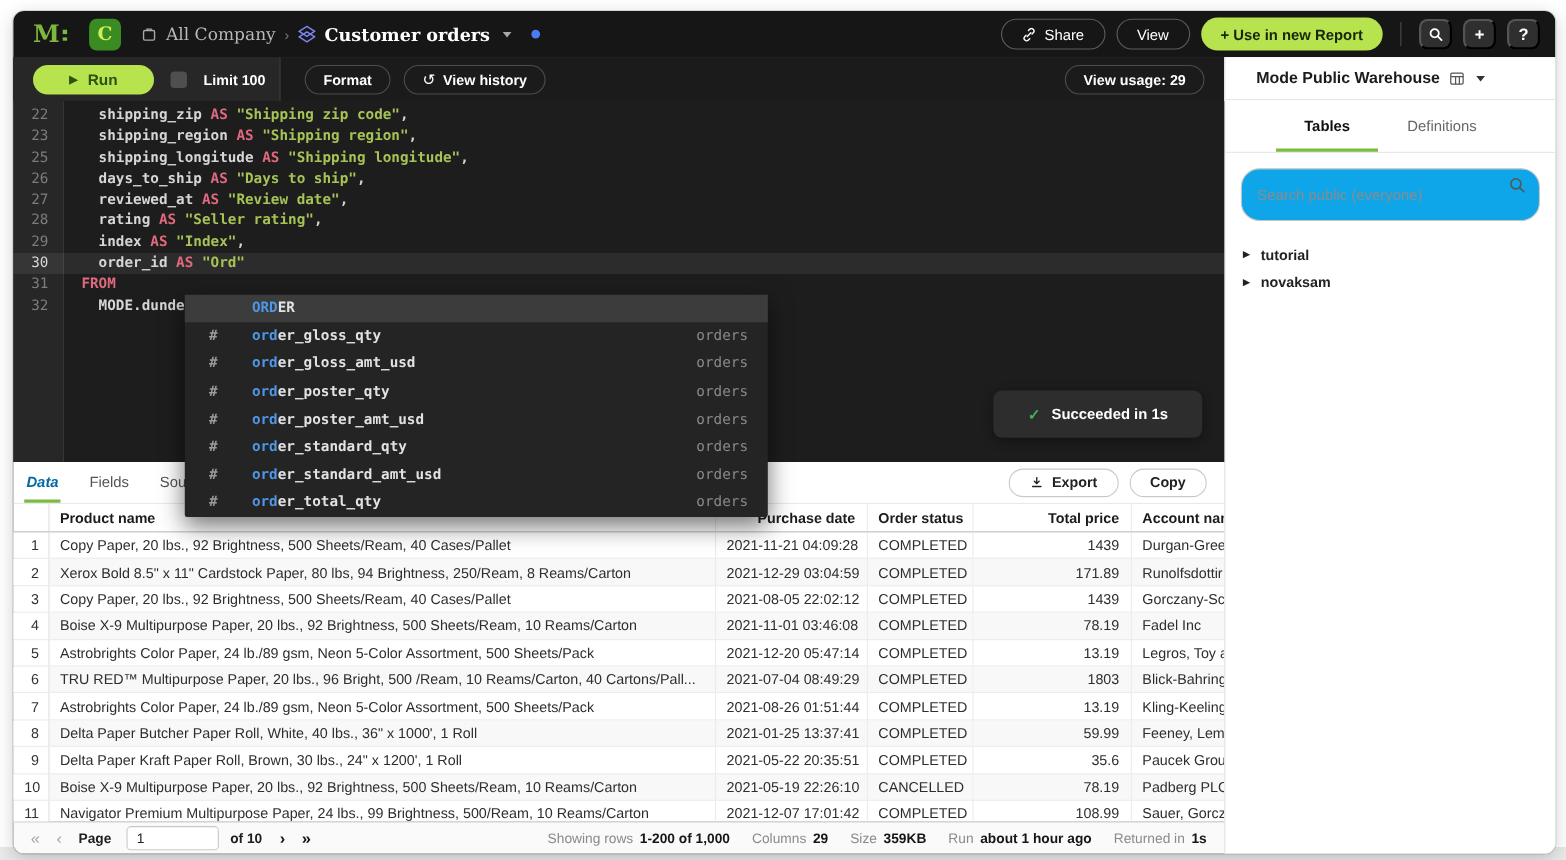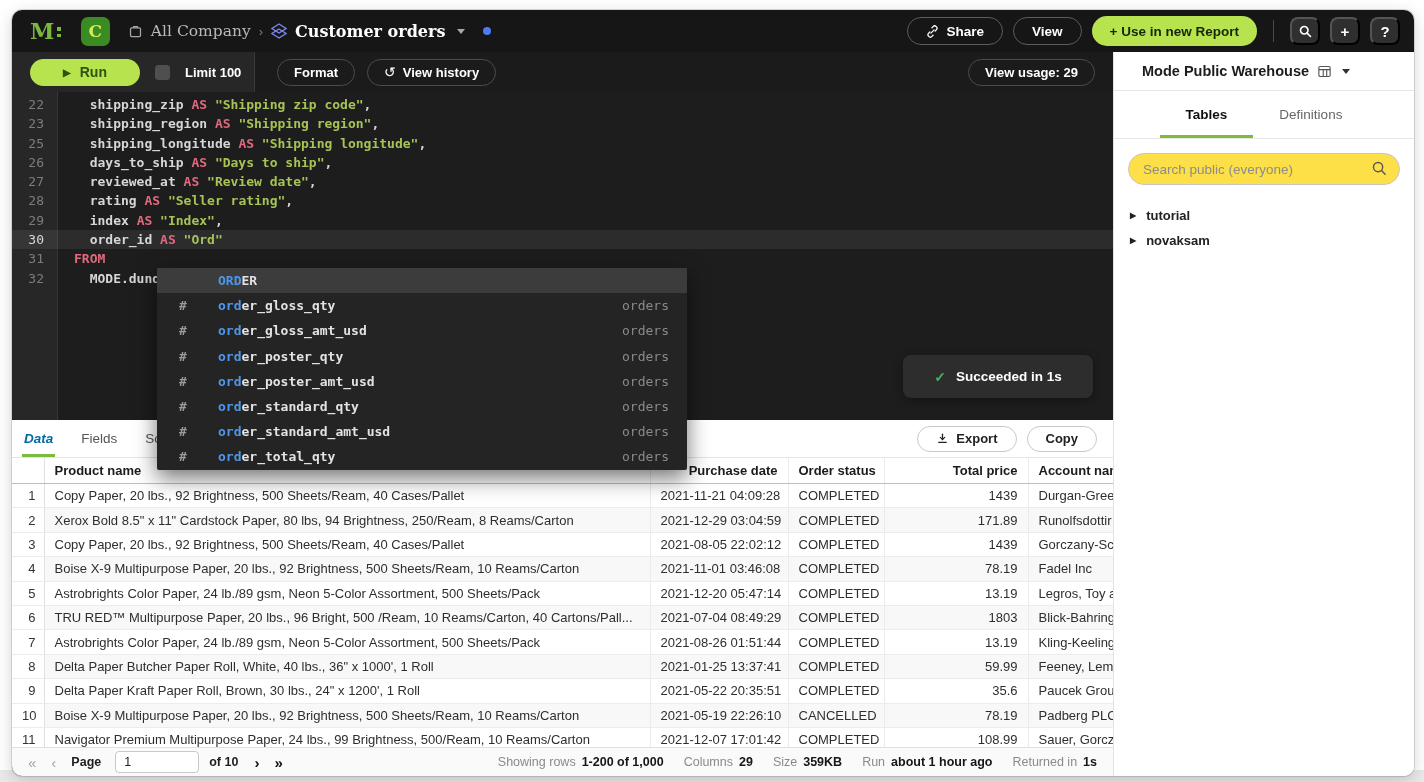--- a/index.html
+++ b/index.html
@@ -16,21 +16,21 @@
   .logo-dots i{width:3.5px;height:3.5px;background:#7cb83c;display:block;}
   .ws-icon{width:29px;height:29px;border-radius:7px;background:#3a8c22;color:#cdef57;display:flex;align-items:center;justify-content:center;
            font-family:"DejaVu Serif",serif;font-weight:bold;font-size:17px;margin-left:20px;}
   .breadcrumb{display:flex;align-items:center;gap:8px;margin-left:18px;font-family:"DejaVu Serif",serif;}
   .crumb-org{color:#b9b9b9;font-size:15.5px;}
   .crumb-sep{color:#7a7a7a;font-size:13px;font-family:"Liberation Sans",sans-serif;}
   .crumb-report{color:#ffffff;font-weight:bold;font-size:16px;}
   .caret-down{width:0;height:0;border-left:4.5px solid transparent;border-right:4.5px solid transparent;border-top:5px solid #a8a8a8;margin-left:4px;}
   .unsaved-dot{width:8px;height:8px;border-radius:50%;background:#4b7bf5;margin-left:10px;}
   .topbar-right{margin-left:auto;display:flex;align-items:center;gap:10px;}
-  .pill-btn{height:28px;border-radius:15px;border:1px solid #5c5c5c;color:#fff;background:transparent;font-weight:bold;font-size:13.5px;
+  .pill-btn{height:28px;border-radius:15px;border:1px solid #5c5c5c;color:#fff;background:transparent;font-weight:normal;font-size:13.5px;
             display:flex;align-items:center;padding:0 18px;gap:8px;}
   .green-btn{height:30px;border-radius:16px;border:none;background:#b7e34e;color:#17250a;font-weight:bold;font-size:13.5px;
              display:flex;align-items:center;padding:0 18px;}
   .hdr-divider{width:1px;height:22px;background:#4a4a4a;margin:0 6px;}
   .icon-btn{width:30px;height:28px;border-radius:8px;background:#2f2f2f;color:#fff;display:flex;align-items:center;justify-content:center;
             font-weight:bold;font-size:15px;}
 
   
   .body-row{display:flex;height:724px;}
   .main-col{width:1101px;display:flex;flex-direction:column;background:#1d1d1d;}
@@ -59,21 +59,21 @@
   .code-line{height:19.3px;line-height:19.3px;display:flex;}
   .code-line.current{background:rgba(255,255,255,0.07);}
   .ln{width:32px;text-align:right;color:#7d7d7d;font-weight:normal;flex:0 0 auto;}
   .code-line.current .ln{color:#d8d8d8;}
   .code{padding-left:30px;white-space:pre;color:#d6d6d6;}
   .tok-n{color:#d6d6d6;}
   .tok-k{color:#e0697f;}
   .tok-s{color:#a6c455;}
 
   
-  .autocomplete{position:absolute;left:145px;top:258px;width:530px;background:#242424;z-index:50;border-radius:2px;
+  .autocomplete{position:absolute;left:156px;top:258px;width:530px;background:#242424;z-index:50;border-radius:2px;
                 box-shadow:0 8px 22px rgba(0,0,0,.55);font-family:"DejaVu Sans Mono",monospace;font-size:13px;font-weight:600;}
   .ac-row{height:25.2px;display:flex;align-items:center;}
   .ac-row.selected{background:#3c3c3c;}
   .ac-hash{width:61px;padding-left:22px;box-sizing:border-box;color:#9a9a9a;flex:0 0 auto;}
   .ac-match{color:#4e97e8;}
   .ac-rest{color:#e2e2e2;}
   .ac-source{margin-left:auto;padding-right:18px;color:#8a8a8a;font-weight:normal;}
 
   
   .toast{position:absolute;left:891px;top:345px;width:190px;height:43px;background:#2d2d2d;border-radius:8px;z-index:40;
@@ -115,22 +115,22 @@
   .stat-value{color:#161616;font-weight:bold;}
 
   
   .sb-header{height:38px;border-bottom:1px solid #e6e6e6;display:flex;align-items:center;gap:8px;padding:0 28px;
              font-weight:bold;font-size:14.5px;color:#1c1c1c;flex:0 0 auto;}
   .sb-caret{width:0;height:0;border-left:4.5px solid transparent;border-right:4.5px solid transparent;border-top:5px solid #333;margin-left:2px;}
   .sb-tabs{height:47px;border-bottom:1px solid #e6e6e6;display:flex;justify-content:center;align-items:stretch;flex:0 0 auto;}
   .sb-tab{display:flex;align-items:center;padding:0 26px;font-size:13.5px;color:#666;}
   .sb-tab.active{color:#101010;font-weight:bold;box-shadow:inset 0 -3px 0 #7cbb3f;}
   .sb-search{margin:14px 14px 10px;position:relative;}
-  .sb-search input{width:100%;height:32px;border:1px solid #c6c6c6;border-radius:17px;padding:0 36px 0 14px;box-sizing:border-box;
-                   font-size:13.5px;font-family:"Liberation Sans",sans-serif;color:#333;outline:none;background:#fde047;}
+  .sb-search input{width:100%;height:48px;border:1px solid #c6c6c6;border-radius:17px;padding:0 36px 0 14px;box-sizing:border-box;
+                   font-size:13.5px;font-family:"Liberation Sans",sans-serif;color:#333;outline:none;background:#0ea5e9;}
   .sb-search input::placeholder{color:#8c8c8c;}
   .sb-search .mag{position:absolute;right:12px;top:7px;color:#555;}
   .sb-tree{padding:8px 0;}
   .tree-item{display:flex;align-items:center;gap:10px;padding:5px 16px;font-size:13px;font-weight:bold;color:#222;}
   .tree-caret{font-size:8px;color:#222;}
 
   svg{display:block;}
 </style>
 </head>
 <body>

